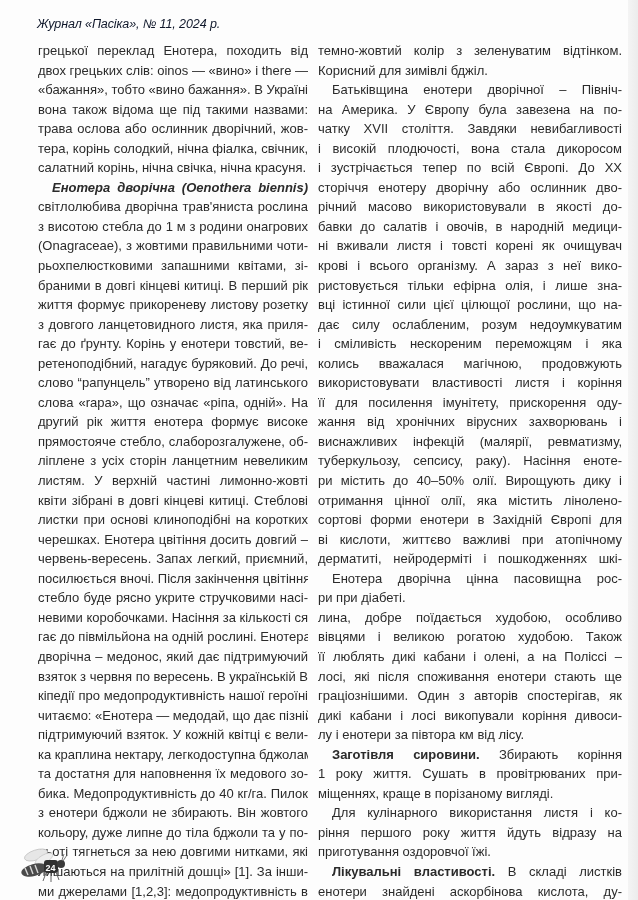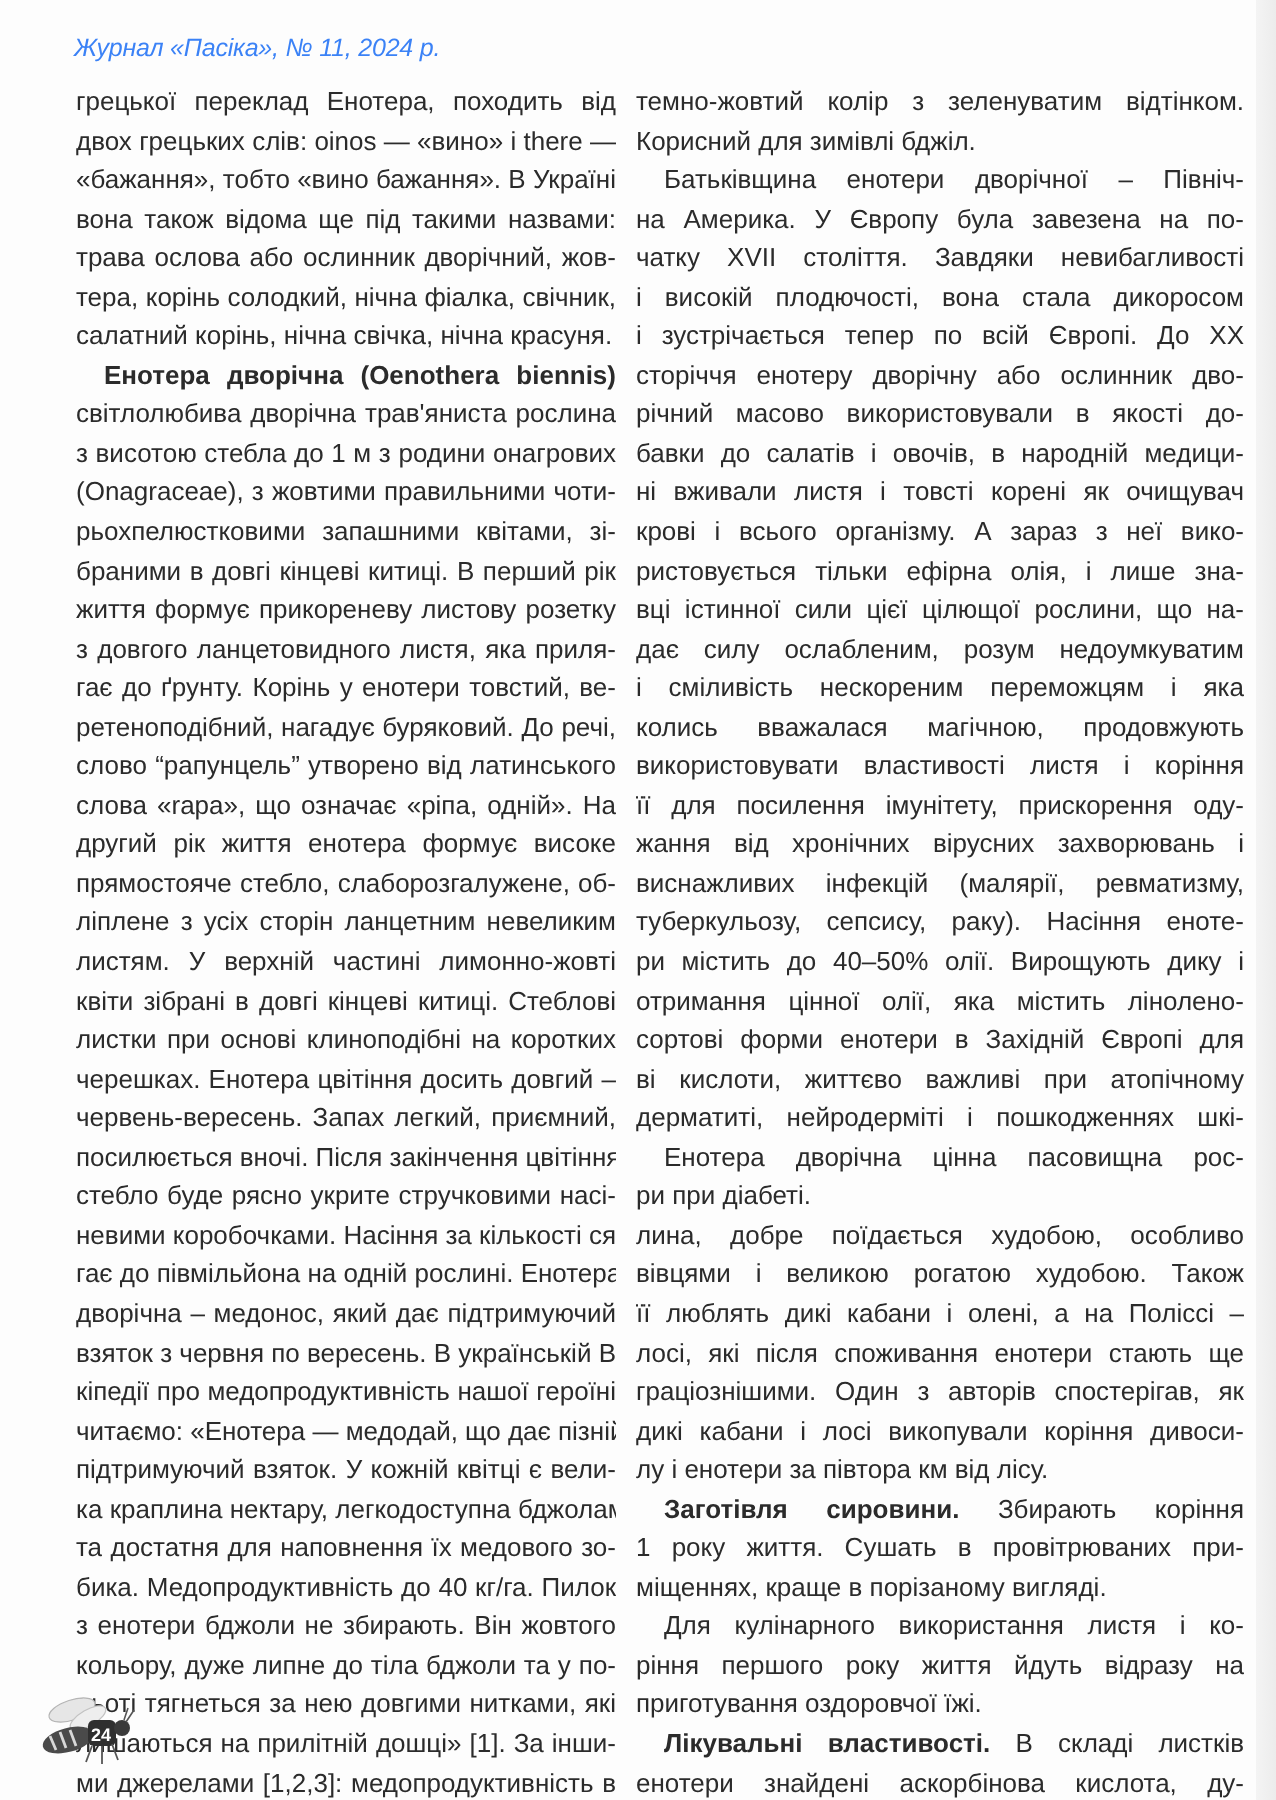--- a/index.html
+++ b/index.html
@@ -13,37 +13,37 @@
   .page {
     position: absolute; left: 0; top: 0; width: 638px; height: 900px;
     background: #fdfdfd;
   }
   .gutter-shadow {
     position: absolute; right: 0; top: 0; width: 10px; height: 900px;
     background: linear-gradient(to right, #f4f4f4, #ececec);
   }
   .running-header {
     position: absolute; left: 37px; top: 17px;
-    font-size: 12.5px; font-style: italic; color: #3b82f6;
+    font-size: 12.5px; font-style: italic; color: #0f172a;
     letter-spacing: -0.1px;
   }
   .column {
     position: absolute; top: 41px;
     font-size: 13px; line-height: 19.55px;
   }
   .col-left { left: 38px; width: 270px; }
   .col-right { left: 318px; width: 304px; }
   .line {
     display: block; height: 19.55px; white-space: nowrap;
     text-align: justify; text-align-last: justify;
     overflow: hidden;
   }
   .line.last { text-align-last: left; }
   .line.indent { padding-left: 14px; }
-  .bold-italic { font-weight: bold; }
+  .bold-italic { font-weight: bold; font-style: italic; }
   .bold { font-weight: bold; }
   .bee {
     position: absolute; left: 16px; top: 846px; width: 52px; height: 40px;
   }
 </style>
 </head>
 <body>
 
 <div class="page">
   <div class="gutter-shadow"></div>

